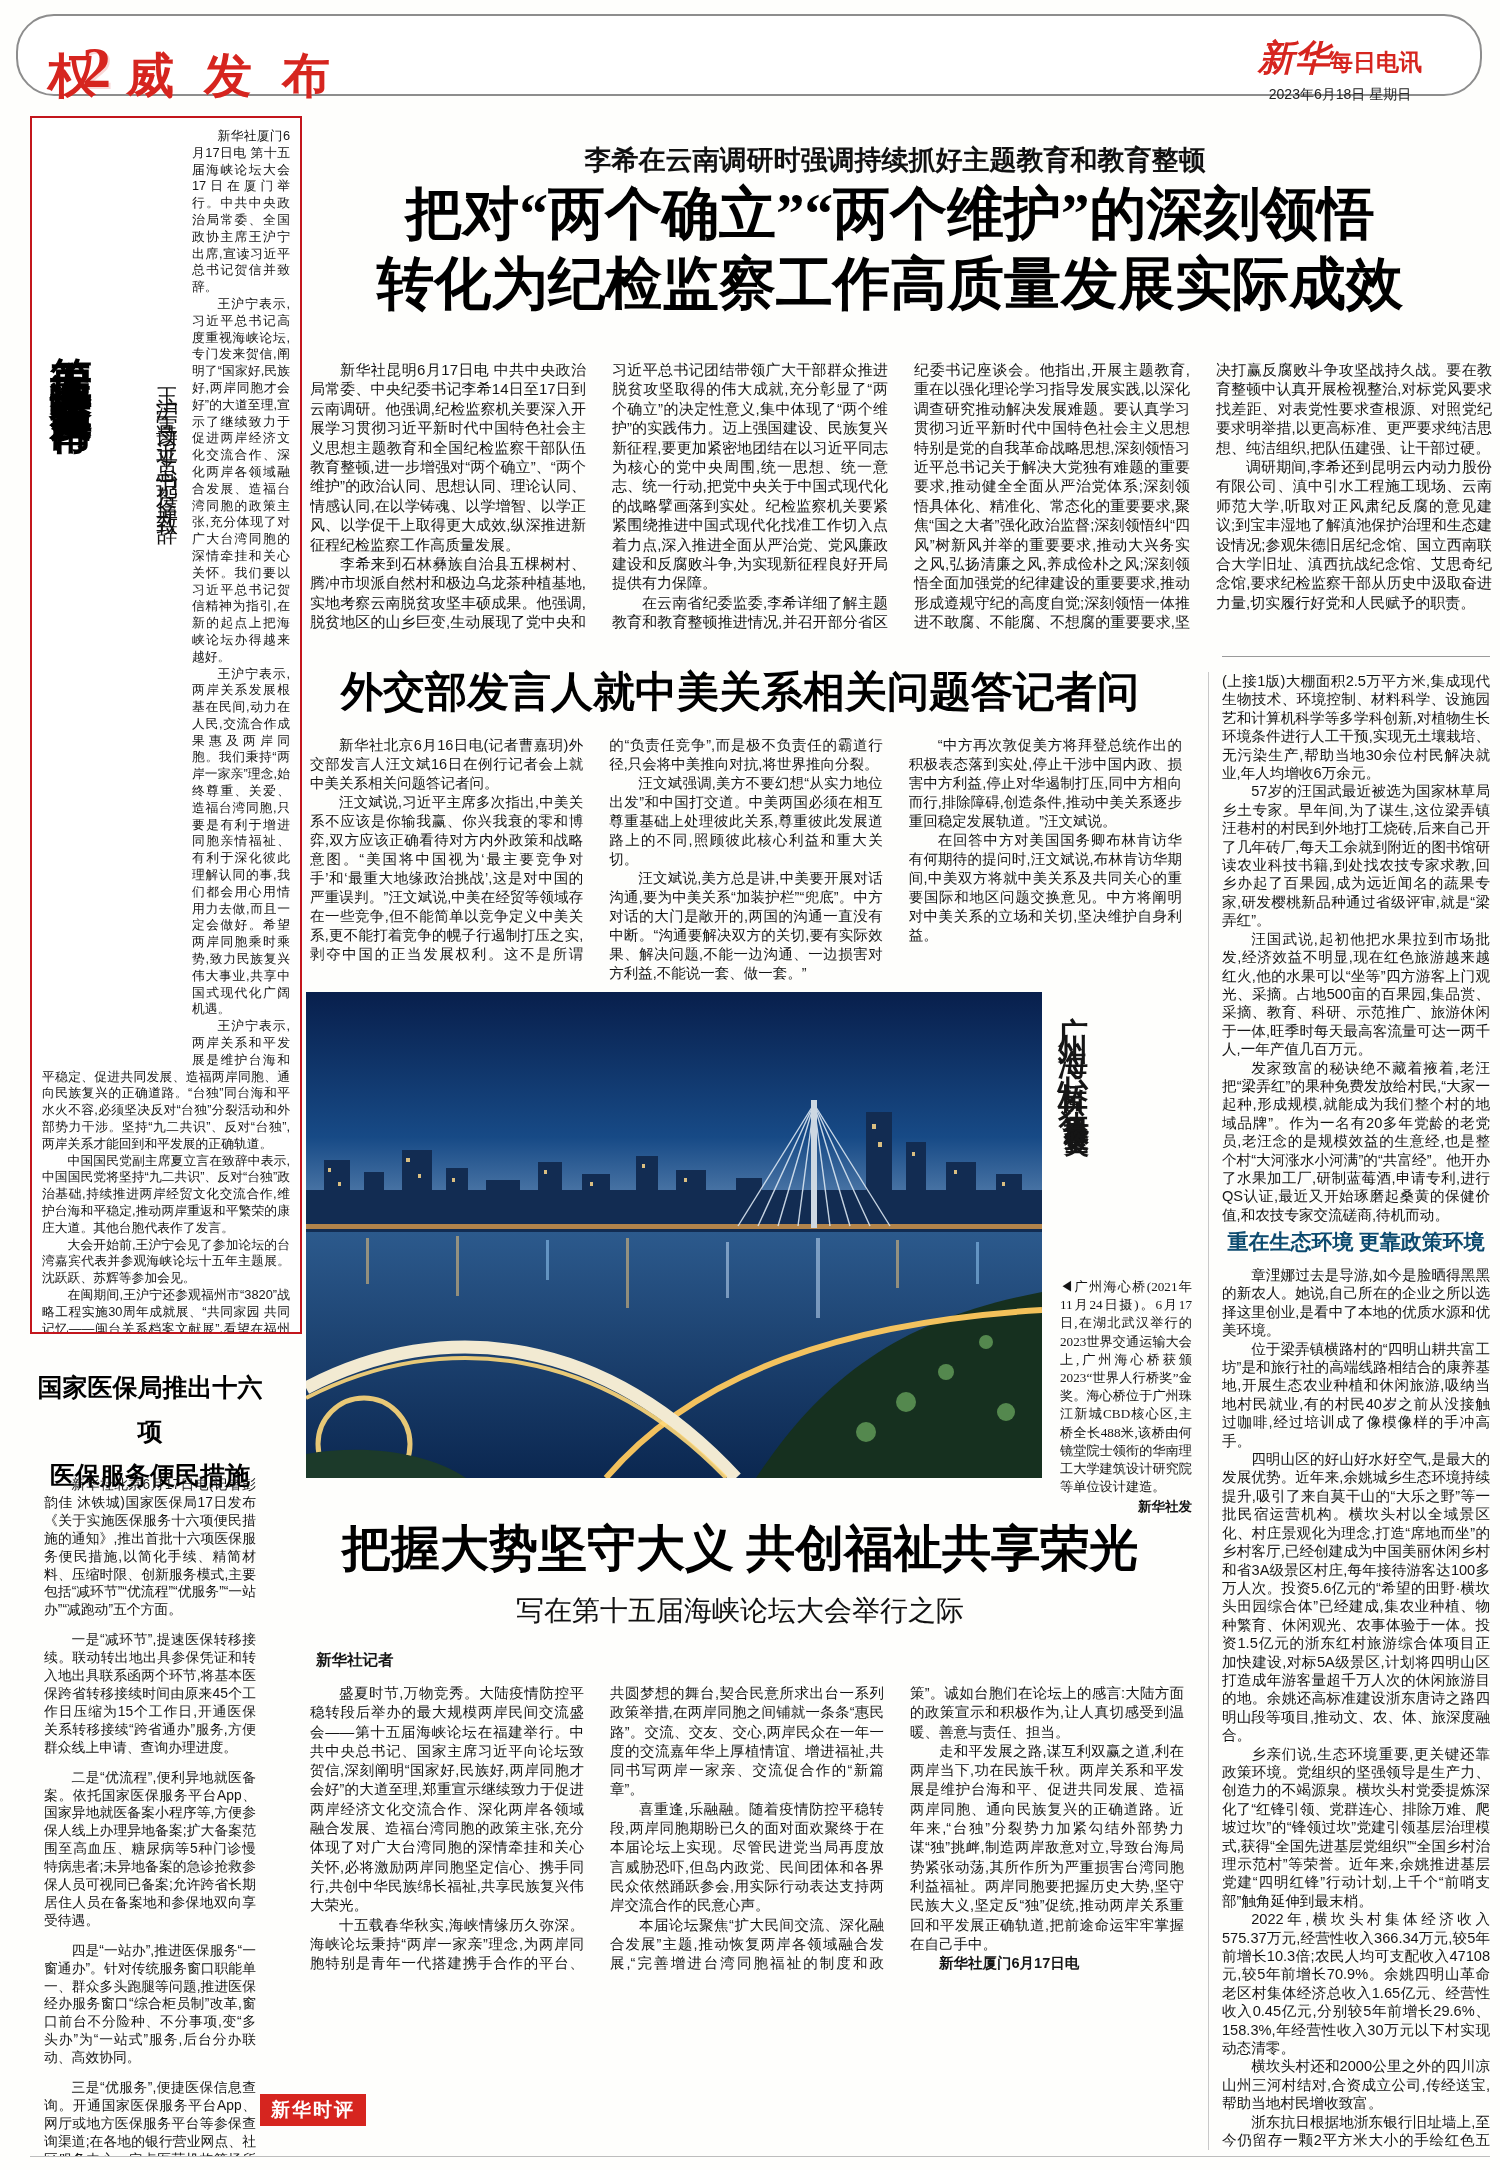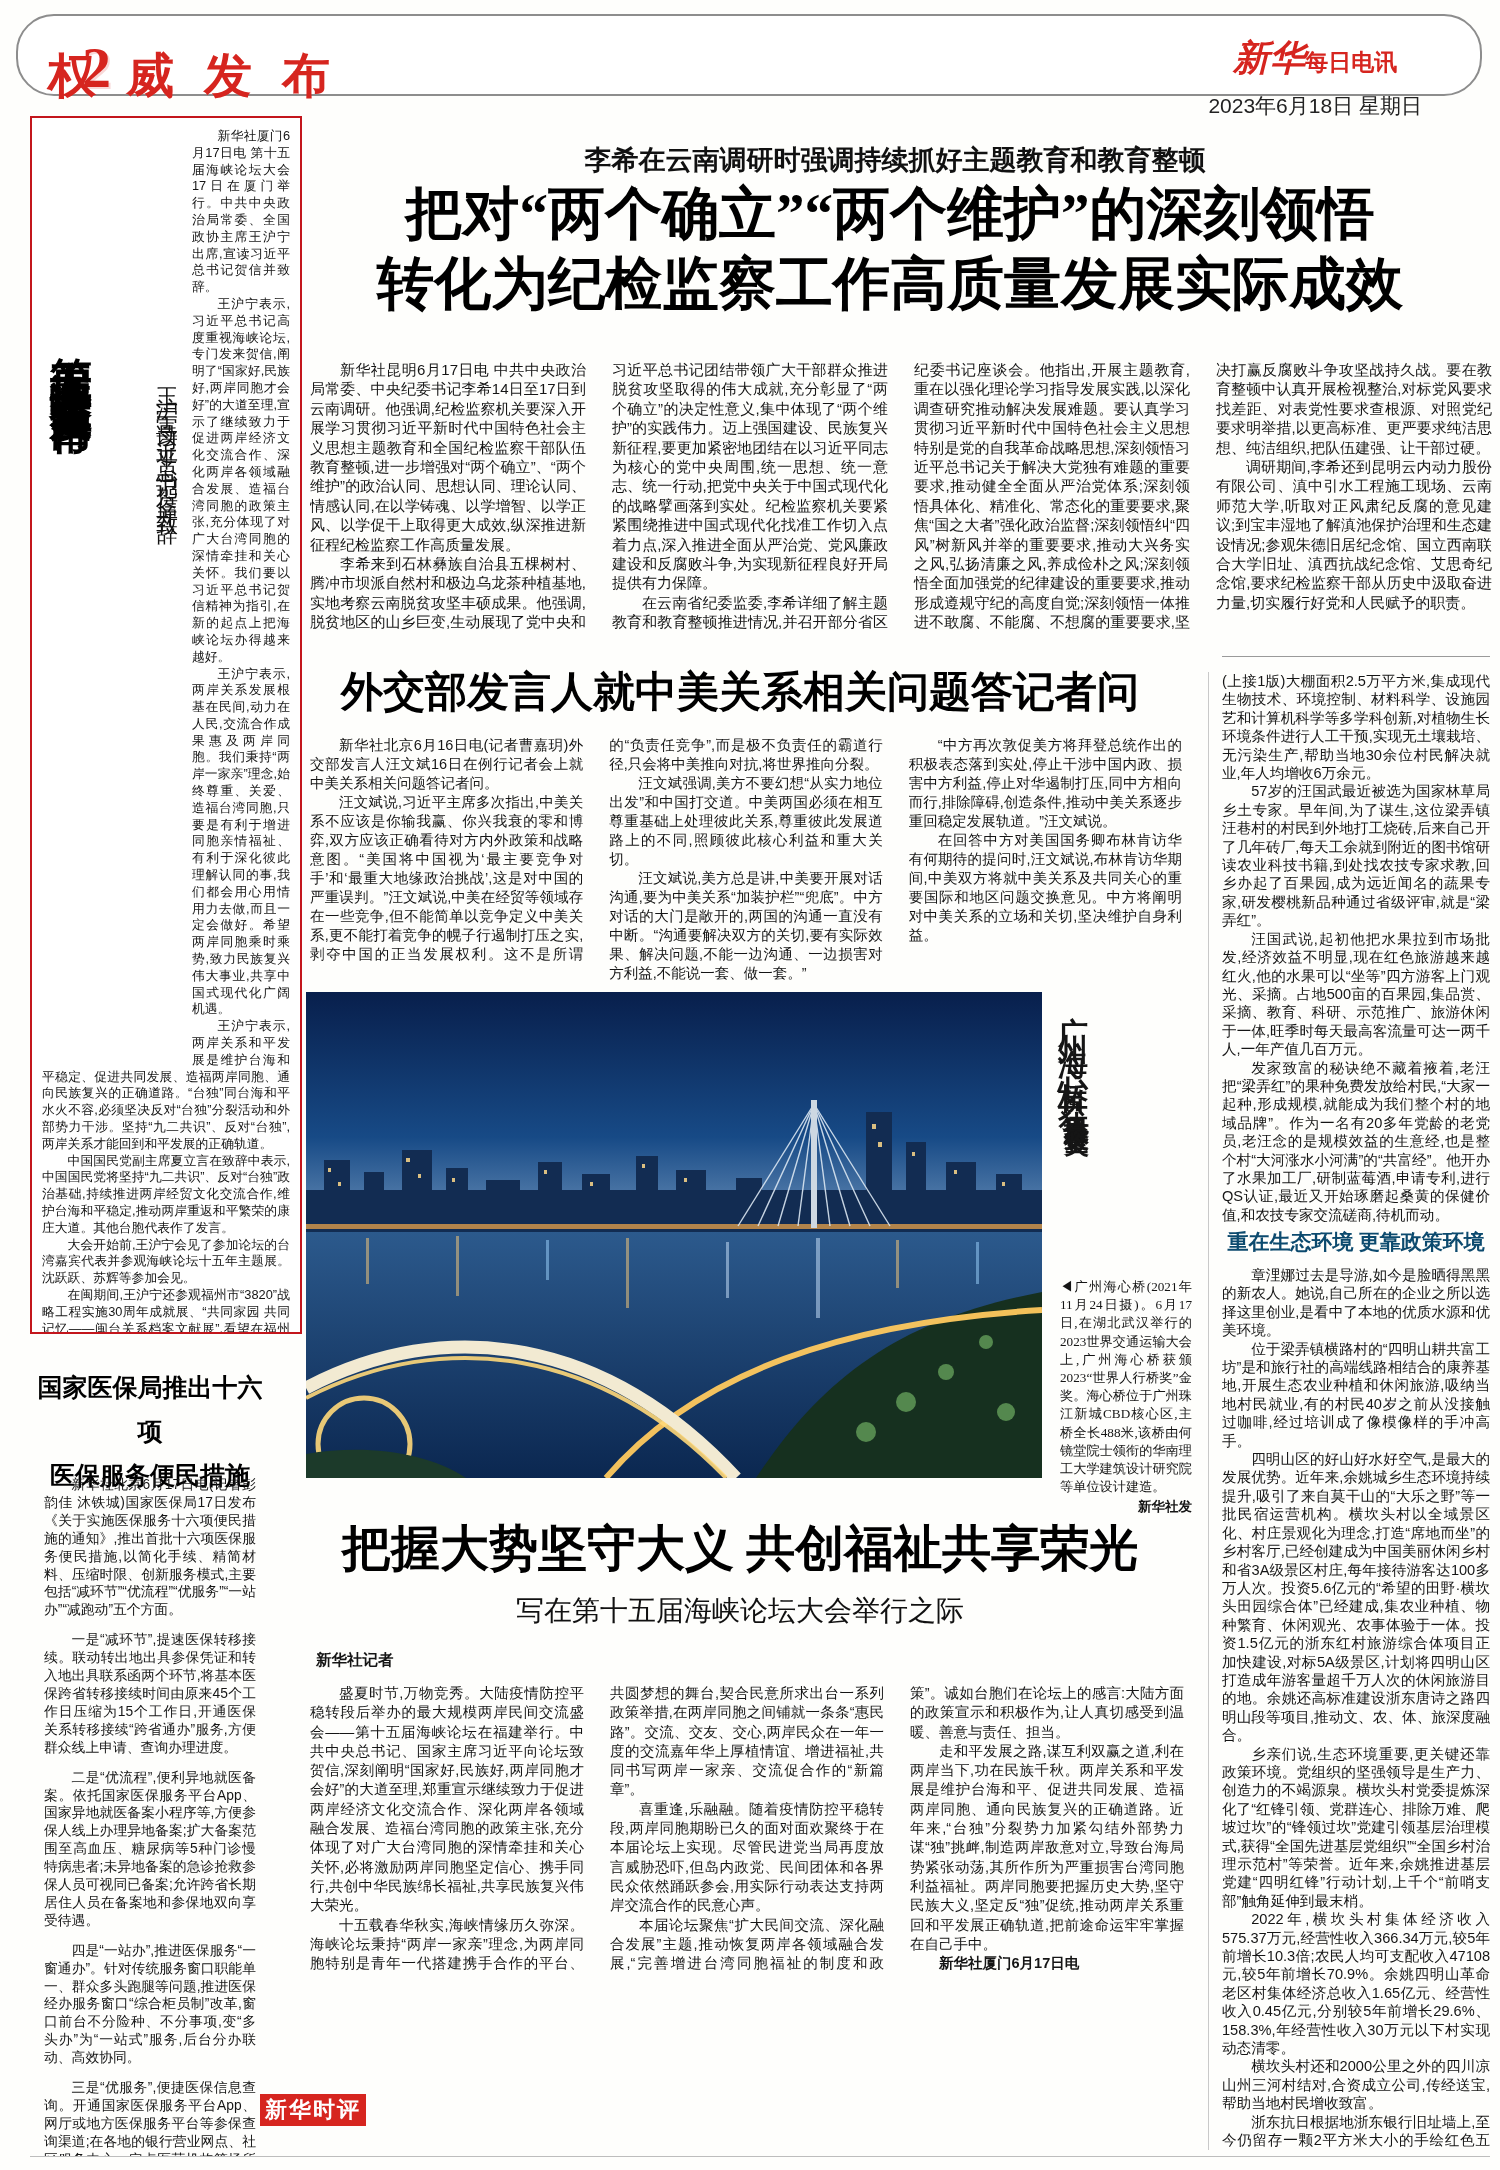--- a/index.html
+++ b/index.html
@@ -10,21 +10,21 @@
   .header-box{position:absolute;left:16px;top:14px;width:1462px;height:78px;
               border:2px solid #8d8d8d;border-radius:38px;background:#fff;}
   .page-num{position:absolute;left:64px;top:18px;font-size:58px;font-weight:800;color:#d6251f;
             font-family:"Liberation Serif",serif;text-shadow:2px 2px 0 rgba(214,37,31,.18);}
   .section-title{position:absolute;left:0;right:16px;top:28px;text-align:left;font-size:48px;font-weight:800;
             color:#d6251f;letter-spacing:30px;text-indent:30px;font-family:Liberation Mono, monospace;}
   .masthead{position:absolute;right:58px;top:18px;text-align:center;}
   .mast-logo{color:#d6251f;white-space:nowrap;}
   .mast-logo .big{font-size:36px;font-weight:800;font-style:italic;font-family:"Liberation Serif",serif;}
   .mast-logo .small{font-size:23px;font-weight:800;font-family:"Liberation Serif",serif;}
-  .mast-date{font-size:21px;color:#222;margin-top:9px;}
+  .mast-date{font-size:14px;color:#222;margin-top:3px;}
   
   .hx-box{position:absolute;left:30px;top:116px;width:272px;height:1218px;border:2px solid #c3161c;
           background:#fff;box-sizing:border-box;padding:10px;overflow:hidden;}
   .hx-float{float:left;width:150px;height:930px;position:relative;}
   .hx-title{position:absolute;left:6px;top:196px;writing-mode:vertical-rl;font-size:42px;line-height:46px;
             font-weight:900;letter-spacing:4px;font-family:"Liberation Serif",serif;color:#000;}
   .hx-sub{position:absolute;left:112px;top:242px;writing-mode:vertical-rl;font-size:22px;line-height:26px;
           letter-spacing:9px;color:#111;}
   .hx-body p{margin:0;font-size:12.8px;line-height:16.8px;text-align:justify;text-indent:2em;}
   
@@ -72,21 +72,21 @@
   .rail-rule{position:absolute;left:1208px;top:672px;height:1478px;border-left:1px solid #c9c9c9;}
   .rail-div{position:absolute;left:1222px;top:656px;width:268px;border-top:1px solid #9a9a9a;}
   .rail-a{position:absolute;left:1222px;top:672px;width:268px;height:550px;overflow:hidden;}
   .rail-sub{position:absolute;left:1222px;top:1228px;width:268px;text-align:center;font-size:21px;
             font-weight:800;font-family:"Liberation Serif",serif;color:#0c4a6e;}
   .rail-b{position:absolute;left:1222px;top:1266px;width:268px;height:884px;overflow:hidden;}
   .rail-a p,.rail-b p{margin:0;font-size:14.6px;line-height:18.4px;text-align:justify;text-indent:2em;}
   .rail-a p:first-child{text-indent:0;}
   
   .badge{position:absolute;left:260px;top:2094px;width:106px;height:32px;background:#d6251f;color:#fff;
-         font-size:22px;font-weight:800;text-align:center;line-height:32px;letter-spacing:2px;}
+         font-size:19px;font-weight:800;text-align:center;line-height:32px;letter-spacing:2px;}
   .bottom-rule{position:absolute;left:30px;top:2156px;width:1460px;border-top:1px solid #bdbdbd;}
 </style>
 </head>
 <body>
 
 <div class="page">
 
   <div class="header-box">
     <div class="page-num serif">2</div>
     <div class="section-title">权威发布</div>

